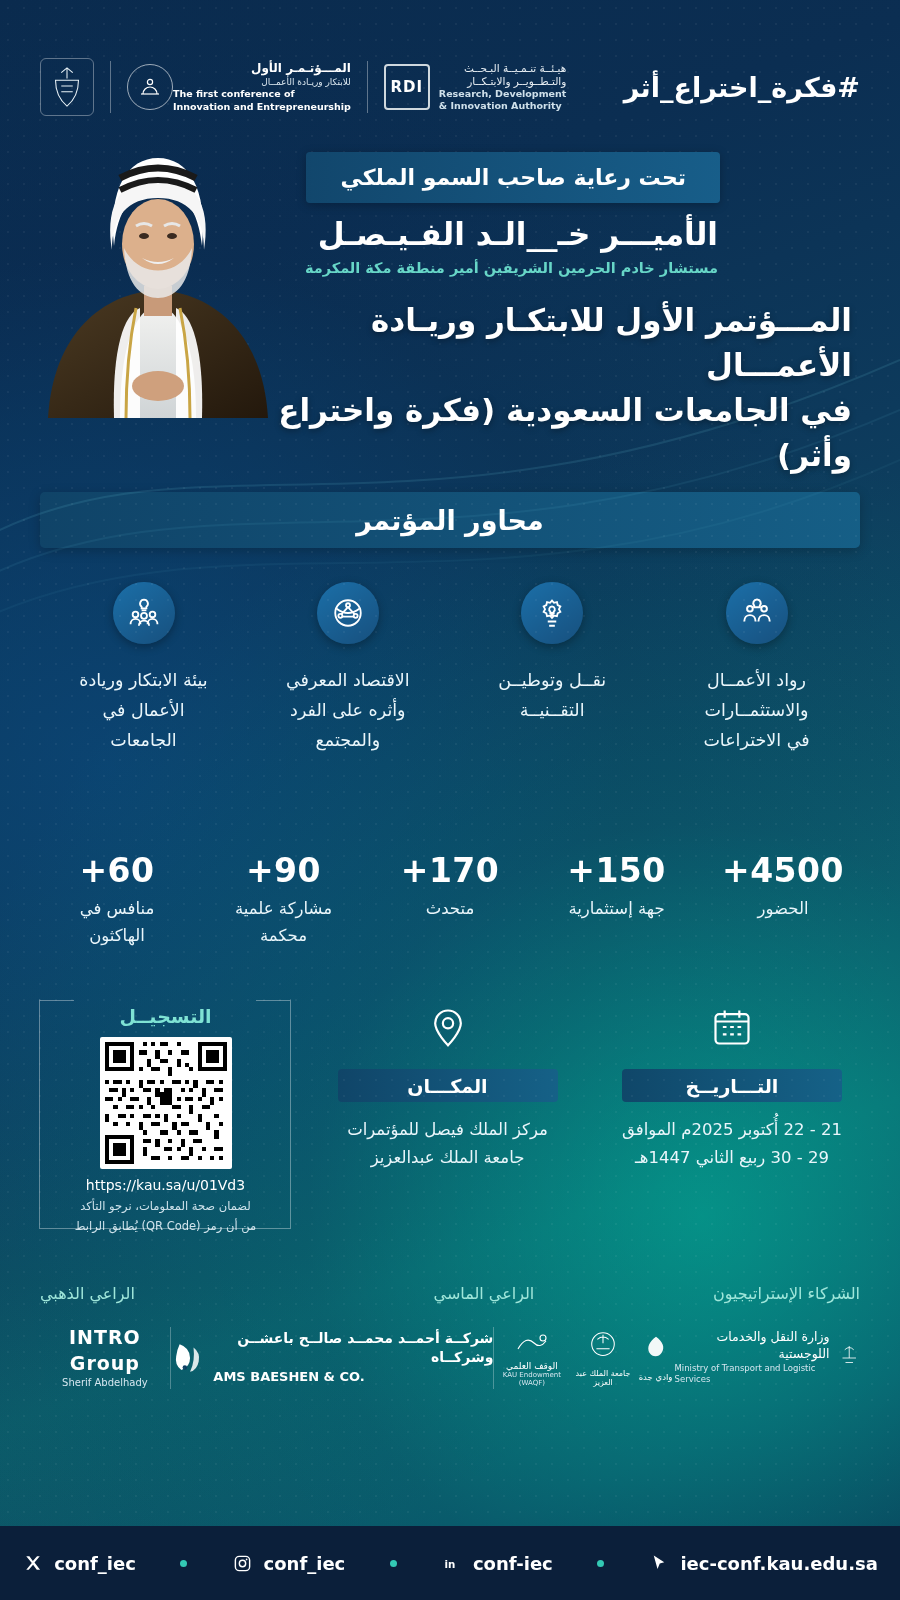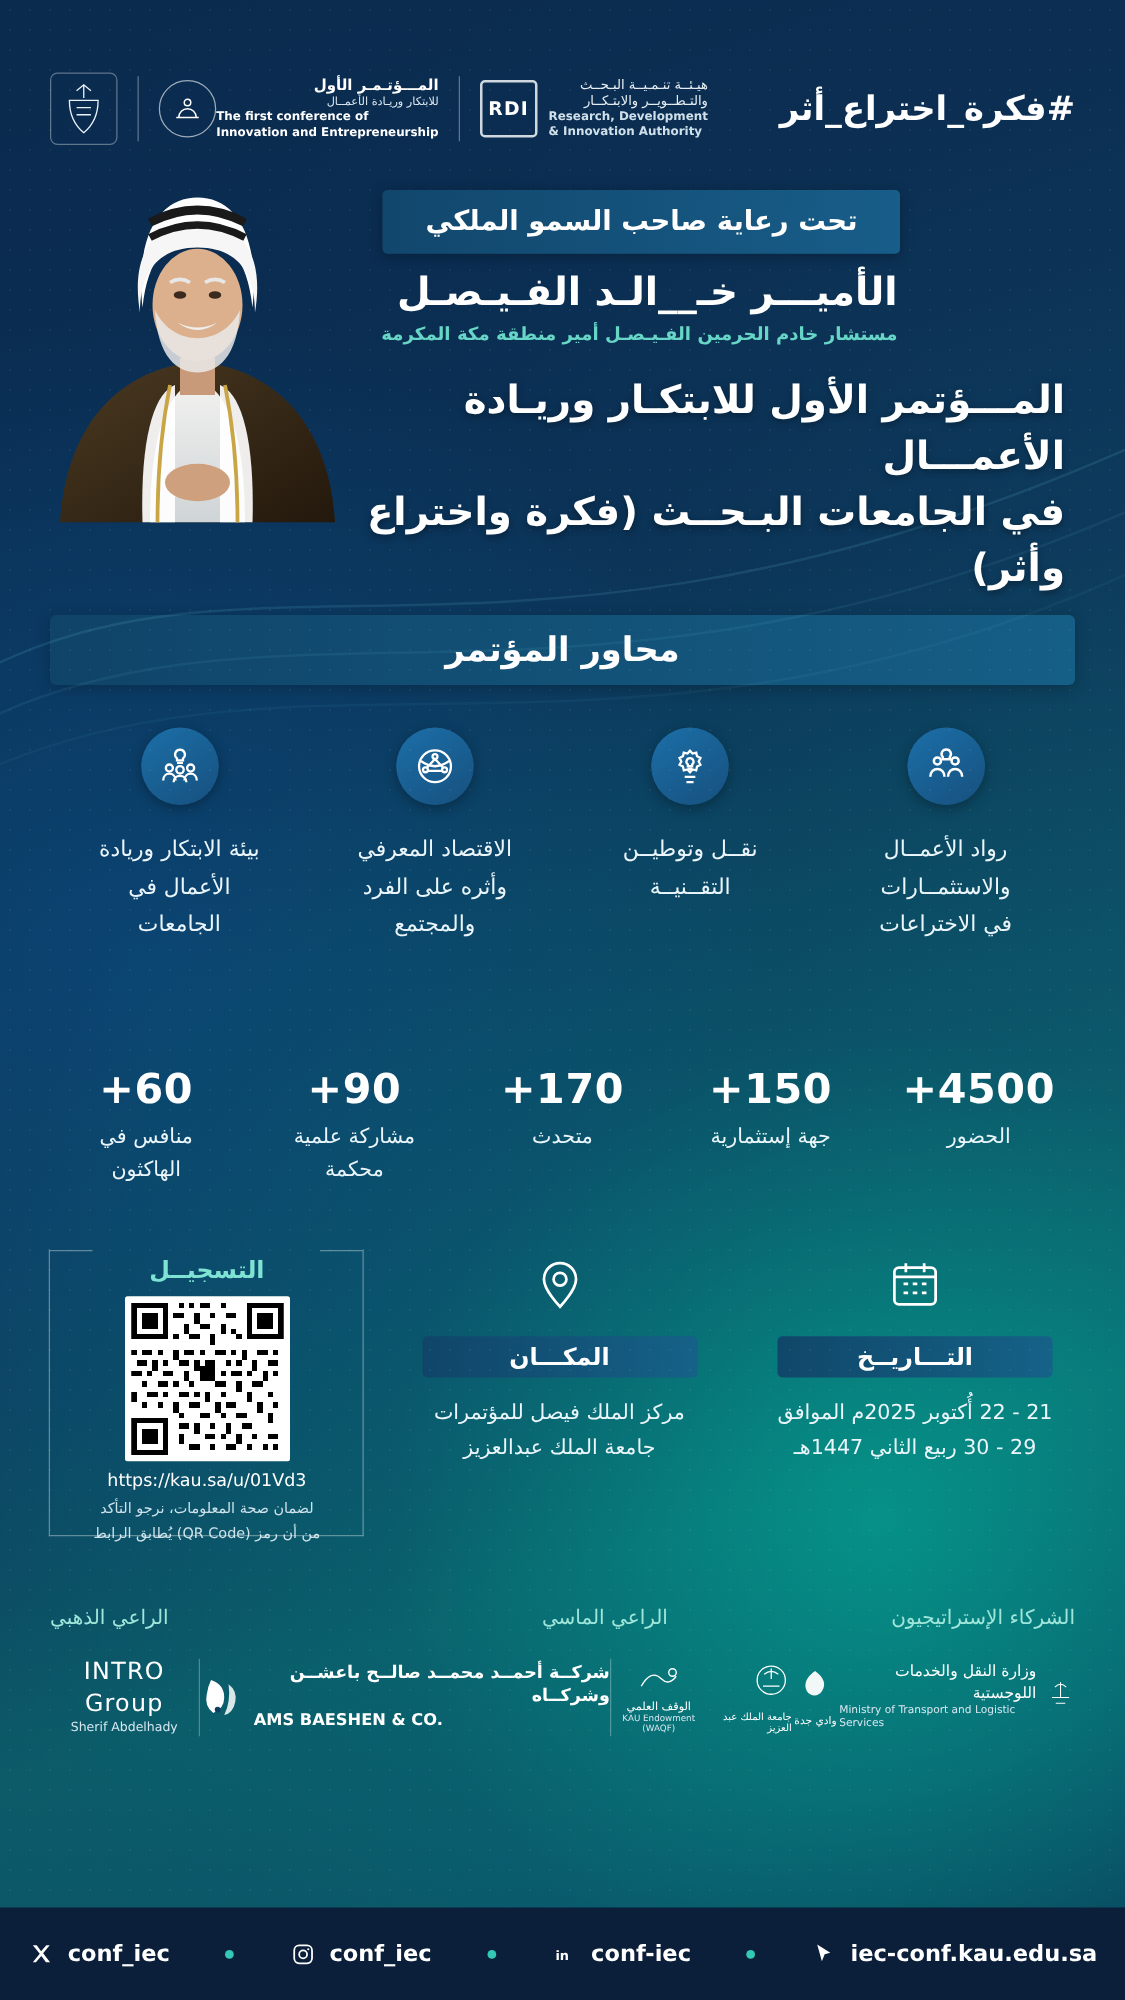--- a/index.html
+++ b/index.html
@@ -295,24 +295,24 @@
 
         <path d="M108,190 C100,230 98,266 98,300" stroke="#c9a545" stroke-width="3" fill="none"></path>
         <path d="M152,190 C160,230 162,266 162,300" stroke="#c9a545" stroke-width="3" fill="none"></path>
 
         <ellipse cx="130" cy="268" rx="26" ry="15" fill="#cfa07d"></ellipse>
       </g>
     </svg>
 
     <div class="patron-badge">تحت رعاية صاحب السمو الملكي</div>
     <div class="prince-name">الأميـــر خـ__الـد الفـيـصـل</div>
-    <div class="prince-role">مستشار خادم الحرمين الفـيـصـل أمير منطقة مكة المكرمة</div>
+    <div class="prince-role">مستشار خادم الحرمين الشريفين أمير منطقة مكة المكرمة</div>
     <div class="conf-title">
       <div>المـــؤتمر الأول للابتكـار وريـادة الأعمـــال</div>
-      <div>في الجامعات البـحــث (فكرة واختراع وأثر)</div>
+      <div>في الجامعات السعودية (فكرة واختراع وأثر)</div>
     </div>
   </div>
 
   <div class="axes-wrap">
     <div class="band">محاور المؤتمر</div>
 
     <div class="axes">
 
       <div class="axis">
         <div class="circle icon-circle">
@@ -568,21 +568,21 @@
       <div class="sp-item">
         <div style="text-align:center">
           <svg viewBox="0 0 40 34" width="38" height="32" fill="#ffffff">
             <path d="M20 3 C27 8 30 14 26 20 C23 25 16 25 13 20 C10 14 13 8 20 3z" opacity=".95"></path>
           </svg>
           <div style="font-size:8.5px;margin-top:2px">وادي جدة</div>
         </div>
       </div>
 
       <div class="sp-item">
-        <div style="">
+        <div style="text-align:center">
           <svg viewBox="0 0 34 36" width="32" height="34" fill="none" stroke="#ffffff" stroke-width="1.1">
             <circle cx="17" cy="16" r="12"></circle>
             <path d="M17 6 v9 M11 11 q6 -5 12 0 M10 21 h14"></path>
           </svg>
           <div style="font-size:8px;margin-top:2px">جامعة الملك عبد العزيز</div>
         </div>
       </div>
 
       <div class="sp-item">
         <div style="text-align:center">
@@ -606,21 +606,21 @@
           <path d="M10 6 q12 4 12 16 q0 10 -10 14 q-8 -6 -6 -16 q1 -8 4 -14z"></path>
           <path d="M26 10 q8 6 6 16 q-2 10 -10 12 q6 -12 4 -28z" opacity=".85"></path>
           <circle cx="16" cy="33" r="2.6" fill="#0d3f63"></circle>
         </svg>
       </div>
 
       <div class="sep"></div>
 
       <div class="sp-item">
         <div style="text-align:center;line-height:1.35">
-          <div style="font-size:19px;font-weight:normal;letter-spacing:1px;direction:ltr">INTRO Group</div>
+          <div style="font-size:19px;font-weight:bold;letter-spacing:1px;direction:ltr">INTRO Group</div>
           <div style="font-size:10px;color:#d6e7f0;direction:ltr">Sherif Abdelhady</div>
         </div>
       </div>
 
     </div>
   </div>
 
   <div class="footer">
 
     <div class="f-item">

